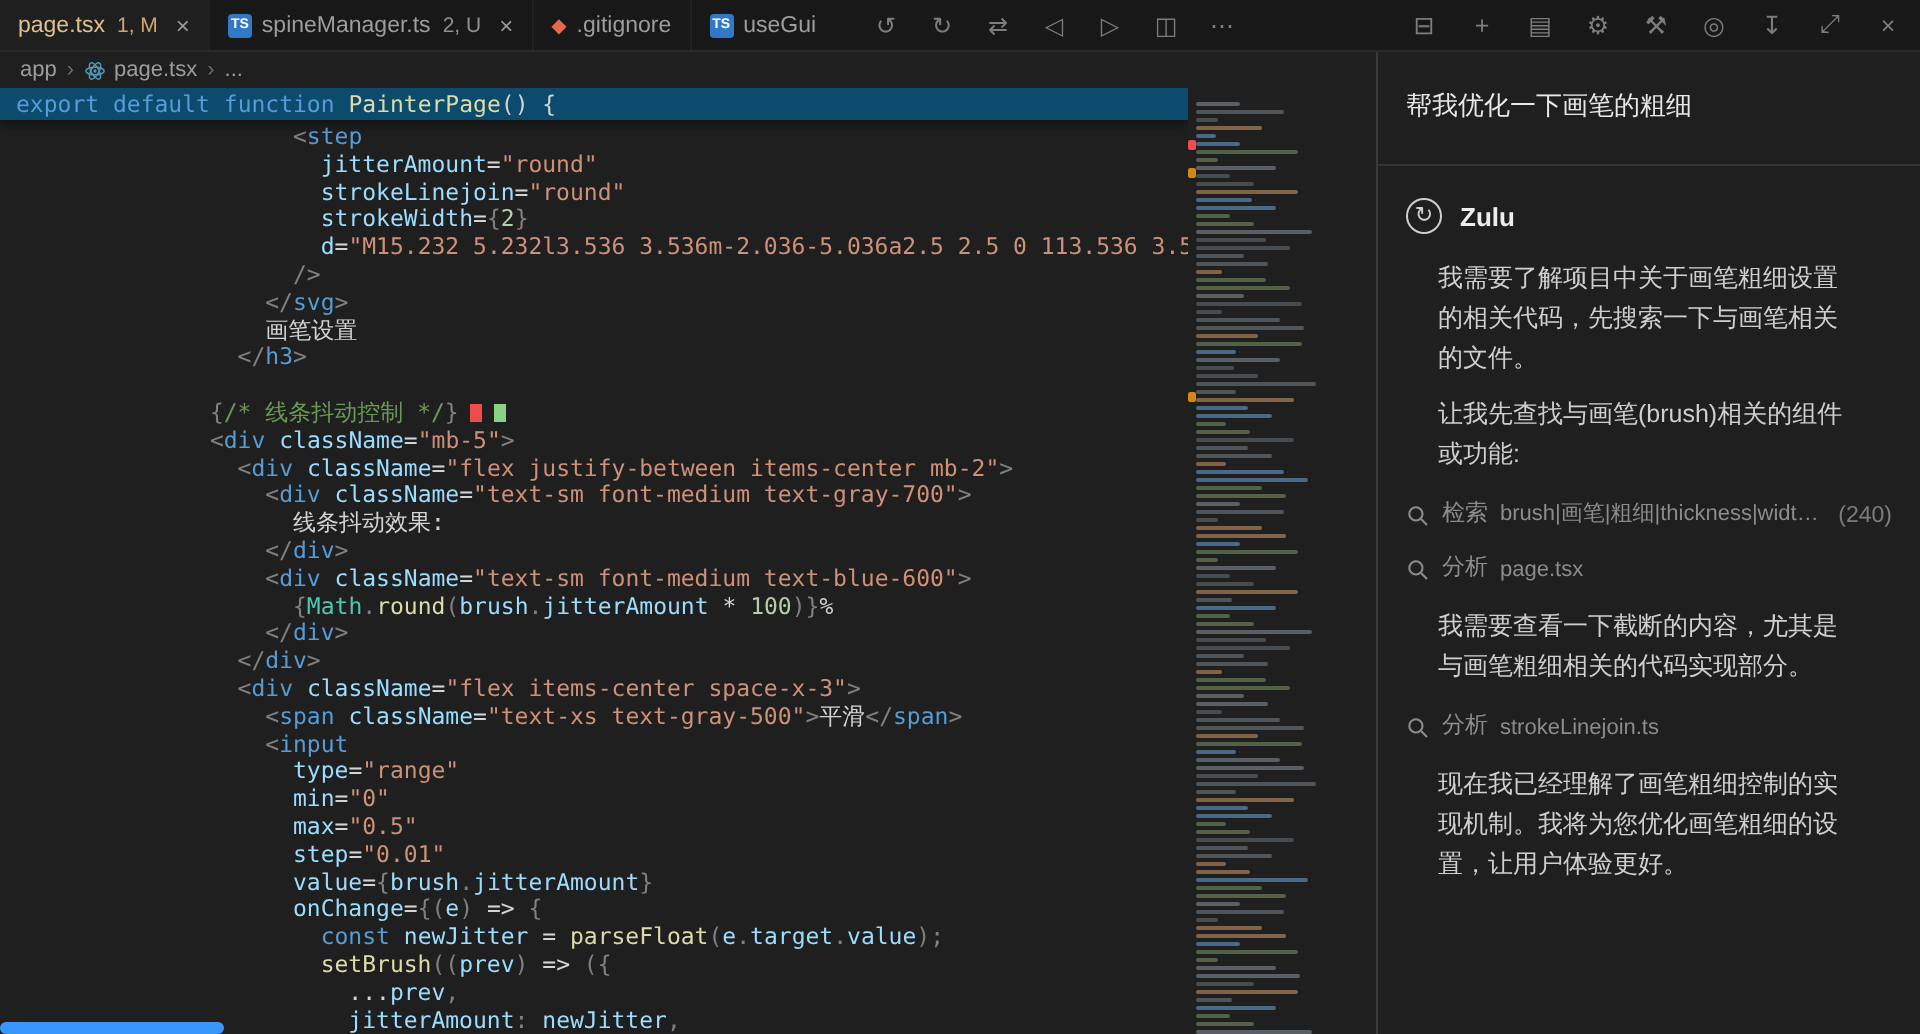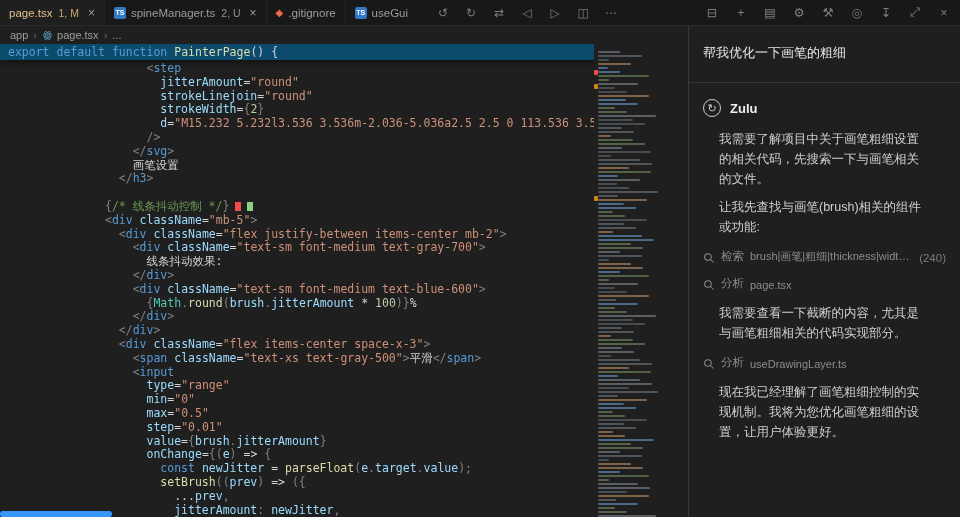--- a/index.html
+++ b/index.html
@@ -331,20 +331,20 @@
             <span class="tool-action">分析</span>
             <span class="tool-detail">page.tsx</span>
           </div>
           <div class="chat-p">我需要查看一下截断的内容，尤其是与画笔粗细相关的代码实现部分。</div>
           <div class="chat-tool">
             <svg width="12" height="12" viewBox="0 0 16 16">
               <circle cx="6.6" cy="6.6" r="4.4" fill="none" stroke="#8c8c8c" stroke-width="1.4"></circle>
               <line x1="10" y1="10" x2="14" y2="14" stroke="#8c8c8c" stroke-width="1.4"></line>
             </svg>
             <span class="tool-action">分析</span>
-            <span class="tool-detail">useDrawingLayer.ts</span>
+            <span class="tool-detail">strokeLinejoin.ts</span>
           </div>
           <div class="chat-p">现在我已经理解了画笔粗细控制的实现机制。我将为您优化画笔粗细的设置，让用户体验更好。</div>
         </div>
     </div>
 
   </div>
 </div>
 
 </body></html>

